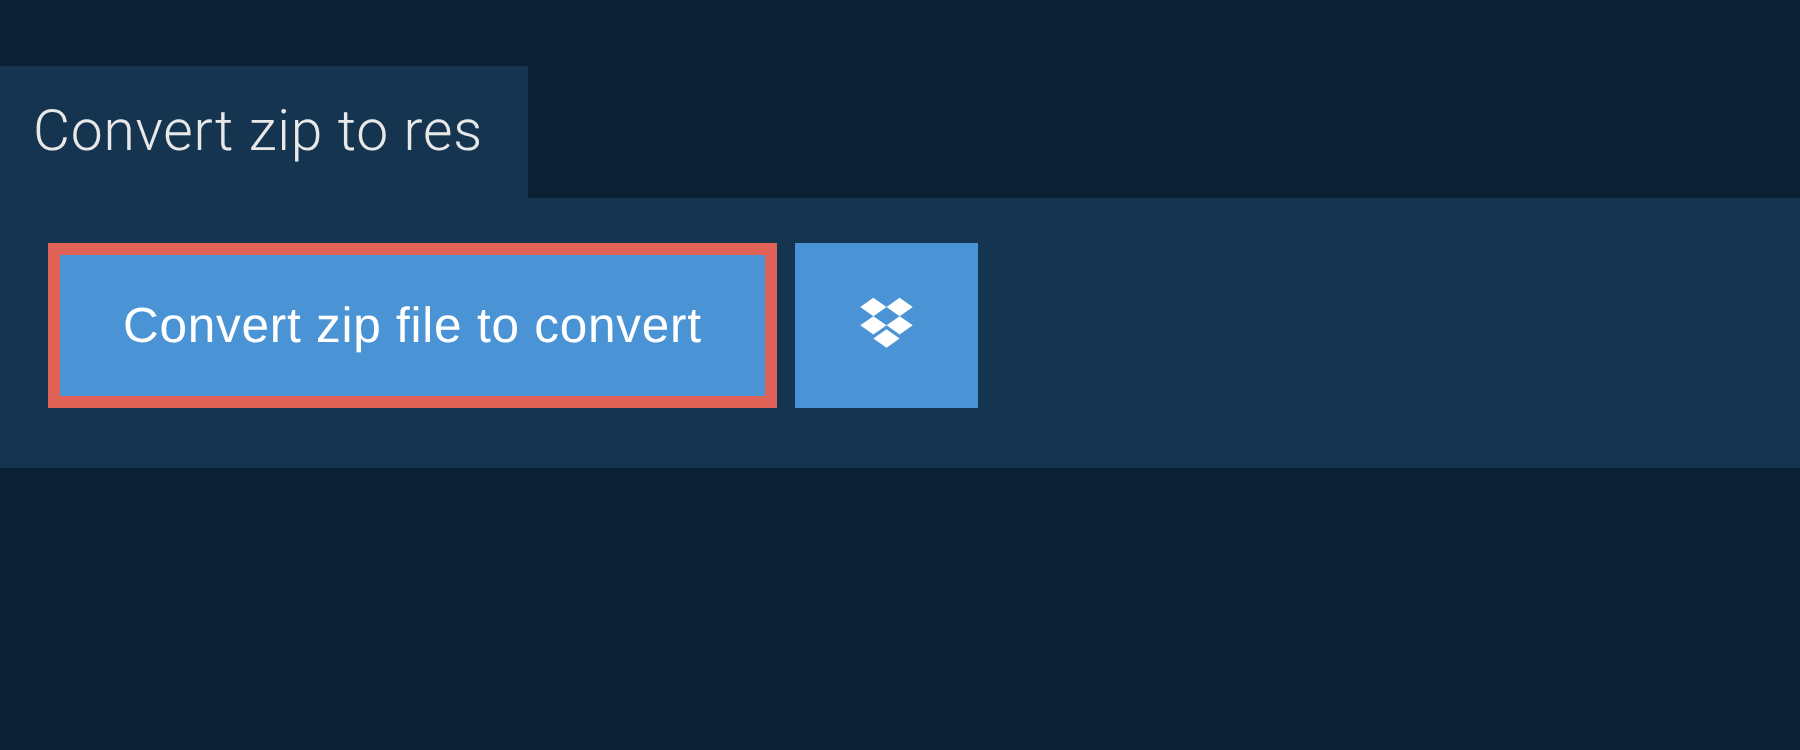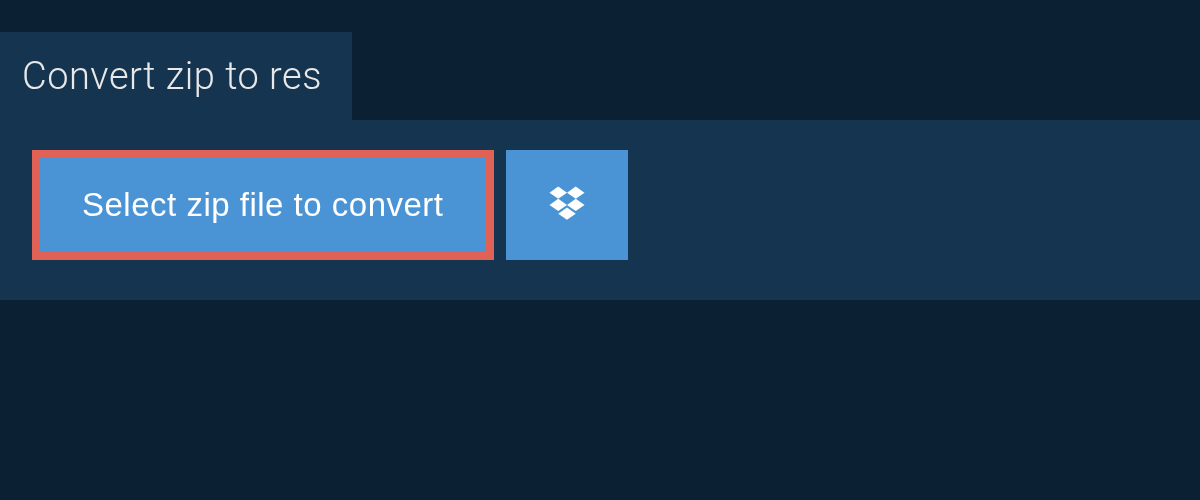--- a/index.html
+++ b/index.html
@@ -8,21 +8,21 @@
     height: 500px;
     background: #0c2033;
     font-family: -apple-system, BlinkMacSystemFont, "Segoe UI", Roboto, "Helvetica Neue", Arial, sans-serif;
     font-weight: 300;
     overflow: hidden;
   }
   .header-tab {
     background: #14344f;
     display: inline-block;
     padding: 22px 30px 22px 22px;
-    margin-top: 32px;
+    margin-top: 44px;
   }
   .header-title {
     color: #e8e8e8;
     font-size: 38px;
     font-weight: 300;
     letter-spacing: 0.5px;
   }
   .panel {
     background: #14344f;
     width: 100%;
@@ -67,21 +67,21 @@
 
 
 
 <div class="header-tab">
   <div class="header-title">Convert zip to res</div>
 </div>
 
 <div class="panel">
   <div class="button-row">
     <button class="select-button">
-      <span>Select zip file to convert</span>
+      <span>Convert zip file to convert</span>
     </button>
     <button class="dropbox-button" aria-label="Select from Dropbox">
       <span>
         <svg viewBox="0 0 48 48" xmlns="http://www.w3.org/2000/svg">
           <path d="M14 4 L24 11 L14 18 L4 11 Z"></path>
           <path d="M34 4 L44 11 L34 18 L24 11 Z"></path>
           <path d="M14 18 L24 25 L14 32 L4 25 Z"></path>
           <path d="M34 18 L44 25 L34 32 L24 25 Z"></path>
           <path d="M24 28 L34 35 L24 42 L14 35 Z"></path>
         </svg>

